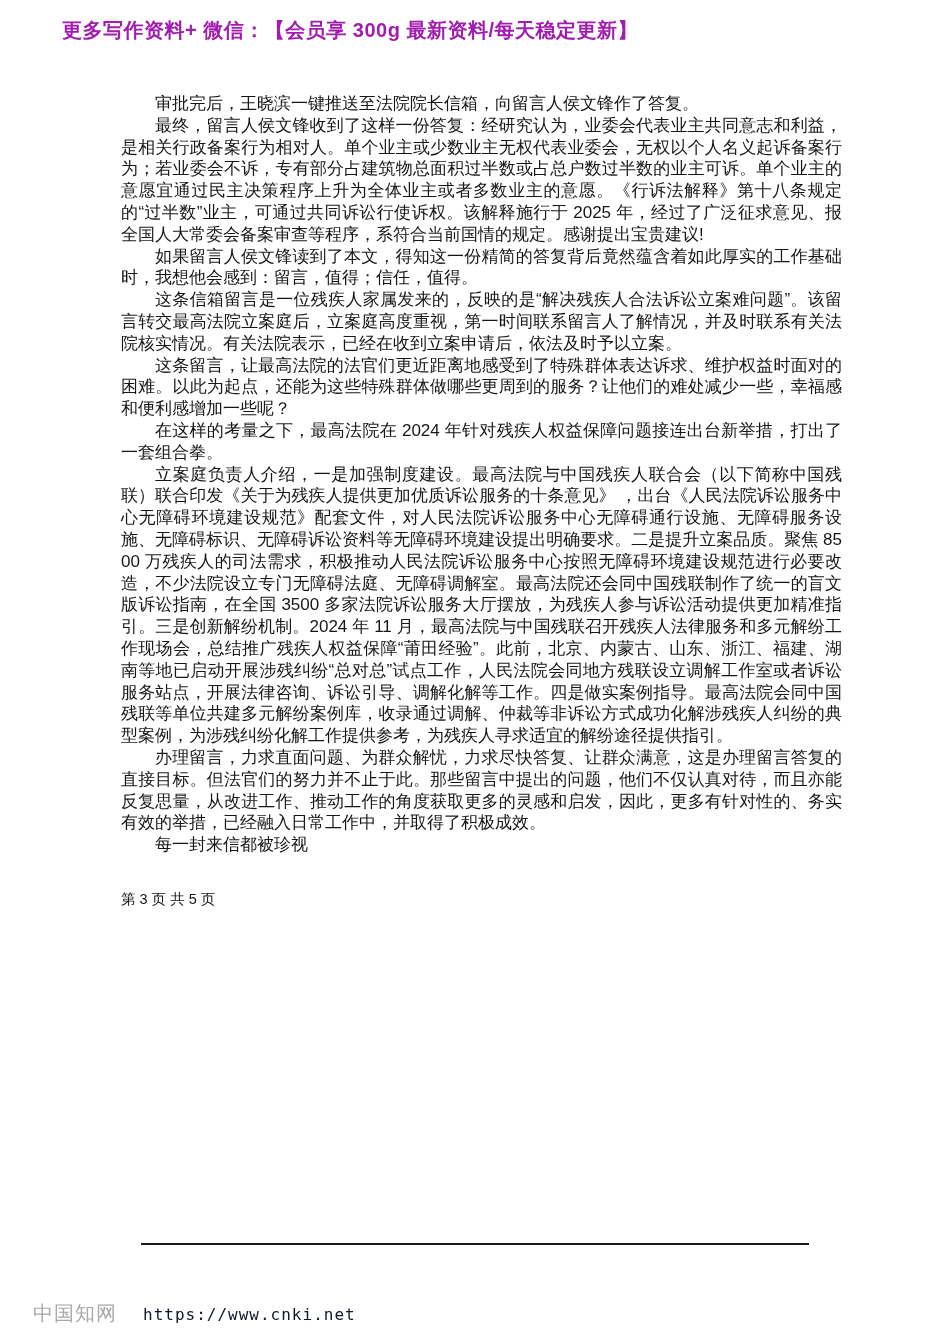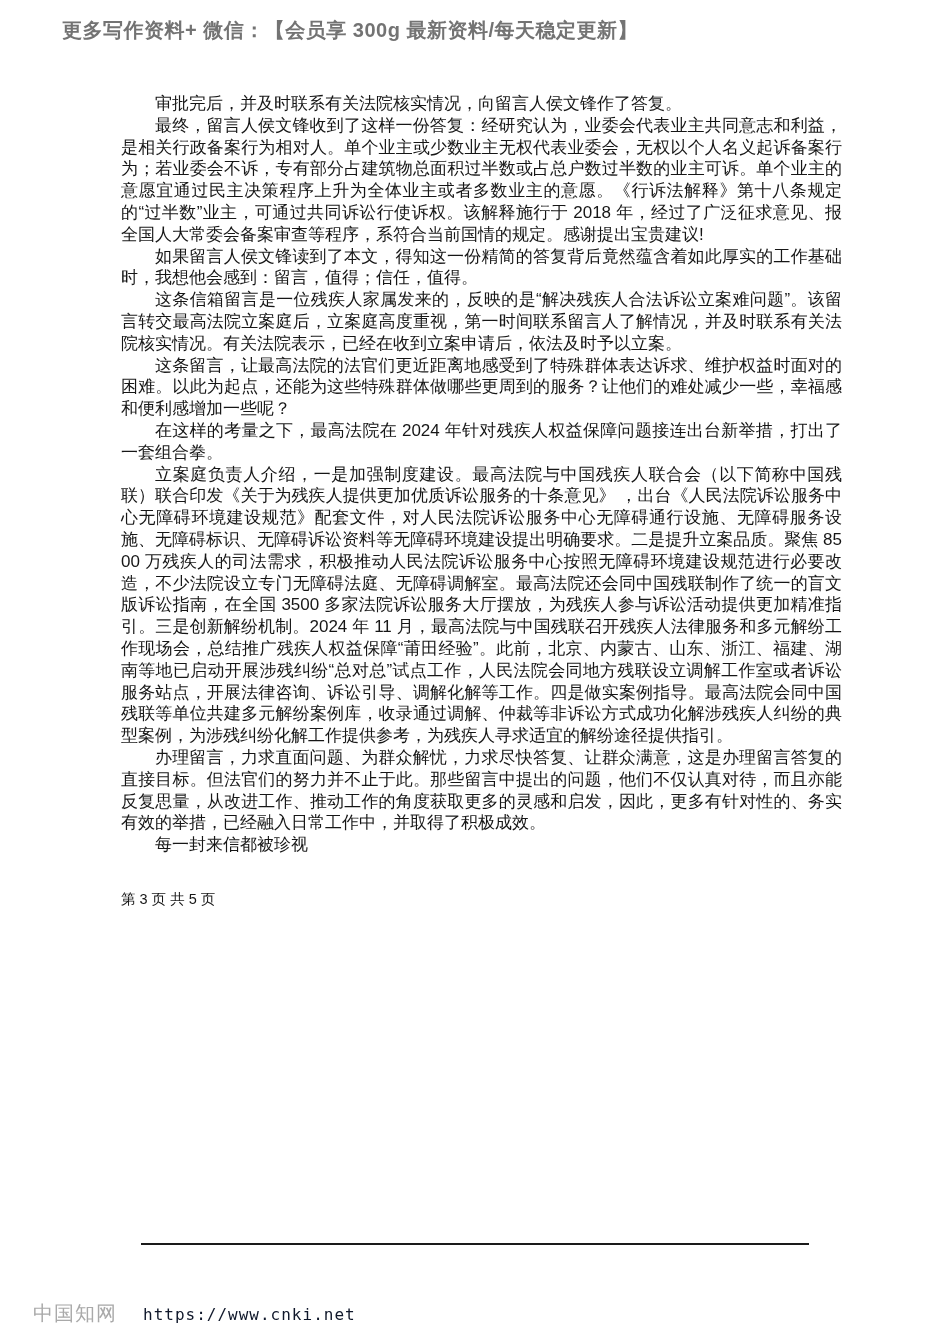--- a/index.html
+++ b/index.html
@@ -10,21 +10,21 @@
   }
   .page {
     position: relative;
     width: 950px; height: 1344px;
     background: #ffffff;
     overflow: hidden;
   }
   .promo-header {
     position: absolute;
     left: 62px; top: 17px;
-    color: #737373;
+    color: #a21caf;
     font-size: 20px;
     font-weight: bold;
     letter-spacing: 0.5px;
     white-space: nowrap;
   }
   .doc-body {
     position: absolute;
     left: 121px; top: 93px;
     width: 721px;
     color: #161616;
@@ -72,22 +72,22 @@
   }
 </style>
 </head>
 <body>
 
 <div class="page">
 
   <div class="promo-header">更多写作资料+ 微信：【会员享 300g 最新资料/每天稳定更新】</div>
 
   <div class="doc-body">
-    <p>审批完后，并及时联系有关法院核实情况，向留言人侯文锋作了答复。</p>
-    <p>最终，留言人侯文锋收到了这样一份答复：经研究认为，业委会代表业主共同意志和利益，是相关行政备案行为相对人。单个业主或少数业主无权代表业委会，无权以个人名义起诉备案行为；若业委会不诉，专有部分占建筑物总面积过半数或占总户数过半数的业主可诉。单个业主的意愿宜通过民主决策程序上升为全体业主或者多数业主的意愿。《行诉法解释》第十八条规定的“过半数”业主，可通过共同诉讼行使诉权。该解释施行于 2018 年，经过了广泛征求意见、报全国人大常委会备案审查等程序，系符合当前国情的规定。感谢提出宝贵建议!</p>
+    <p>审批完后，王晓滨一键推送至法院院长信箱，向留言人侯文锋作了答复。</p>
+    <p>最终，留言人侯文锋收到了这样一份答复：经研究认为，业委会代表业主共同意志和利益，是相关行政备案行为相对人。单个业主或少数业主无权代表业委会，无权以个人名义起诉备案行为；若业委会不诉，专有部分占建筑物总面积过半数或占总户数过半数的业主可诉。单个业主的意愿宜通过民主决策程序上升为全体业主或者多数业主的意愿。《行诉法解释》第十八条规定的“过半数”业主，可通过共同诉讼行使诉权。该解释施行于 2025 年，经过了广泛征求意见、报全国人大常委会备案审查等程序，系符合当前国情的规定。感谢提出宝贵建议!</p>
     <p>如果留言人侯文锋读到了本文，得知这一份精简的答复背后竟然蕴含着如此厚实的工作基础时，我想他会感到：留言，值得；信任，值得。</p>
     <p>这条信箱留言是一位残疾人家属发来的，反映的是“解决残疾人合法诉讼立案难问题”。该留言转交最高法院立案庭后，立案庭高度重视，第一时间联系留言人了解情况，并及时联系有关法院核实情况。有关法院表示，已经在收到立案申请后，依法及时予以立案。</p>
     <p>这条留言，让最高法院的法官们更近距离地感受到了特殊群体表达诉求、维护权益时面对的困难。以此为起点，还能为这些特殊群体做哪些更周到的服务？让他们的难处减少一些，幸福感和便利感增加一些呢？</p>
     <p>在这样的考量之下，最高法院在 2024 年针对残疾人权益保障问题接连出台新举措，打出了一套组合拳。</p>
     <p>立案庭负责人介绍，一是加强制度建设。最高法院与中国残疾人联合会（以下简称中国残联）联合印发《关于为残疾人提供更加优质诉讼服务的十条意见》 ，出台《人民法院诉讼服务中心无障碍环境建设规范》配套文件，对人民法院诉讼服务中心无障碍通行设施、无障碍服务设施、无障碍标识、无障碍诉讼资料等无障碍环境建设提出明确要求。二是提升立案品质。聚焦 8500 万残疾人的司法需求，积极推动人民法院诉讼服务中心按照无障碍环境建设规范进行必要改造，不少法院设立专门无障碍法庭、无障碍调解室。最高法院还会同中国残联制作了统一的盲文版诉讼指南，在全国 3500 多家法院诉讼服务大厅摆放，为残疾人参与诉讼活动提供更加精准指引。三是创新解纷机制。2024 年 11 月，最高法院与中国残联召开残疾人法律服务和多元解纷工作现场会，总结推广残疾人权益保障“莆田经验”。此前，北京、内蒙古、山东、浙江、福建、湖南等地已启动开展涉残纠纷“总对总”试点工作，人民法院会同地方残联设立调解工作室或者诉讼服务站点，开展法律咨询、诉讼引导、调解化解等工作。四是做实案例指导。最高法院会同中国残联等单位共建多元解纷案例库，收录通过调解、仲裁等非诉讼方式成功化解涉残疾人纠纷的典型案例，为涉残纠纷化解工作提供参考，为残疾人寻求适宜的解纷途径提供指引。</p>
     <p>办理留言，力求直面问题、为群众解忧，力求尽快答复、让群众满意，这是办理留言答复的直接目标。但法官们的努力并不止于此。那些留言中提出的问题，他们不仅认真对待，而且亦能反复思量，从改进工作、推动工作的角度获取更多的灵感和启发，因此，更多有针对性的、务实有效的举措，已经融入日常工作中，并取得了积极成效。</p>
     <p>每一封来信都被珍视</p>
 
     <div class="page-footer">第 3 页 共 5 页</div>
   </div>

